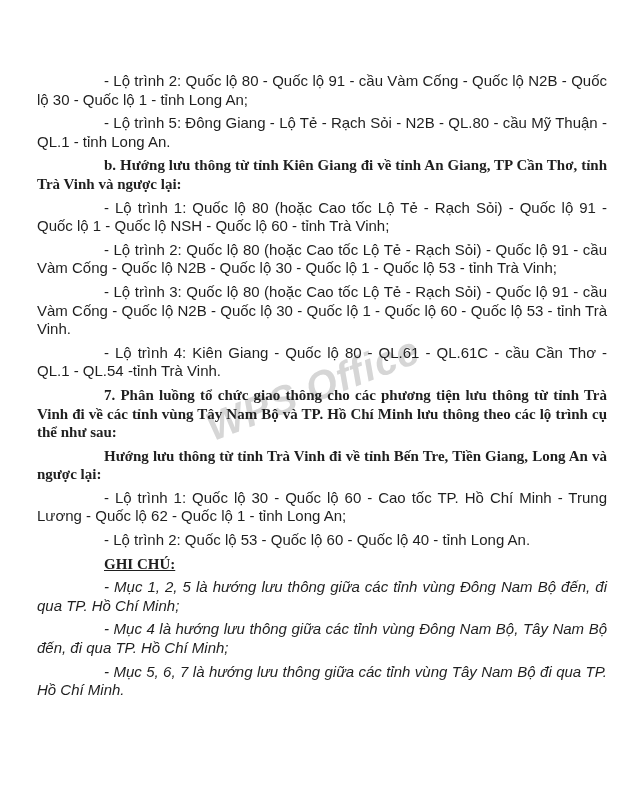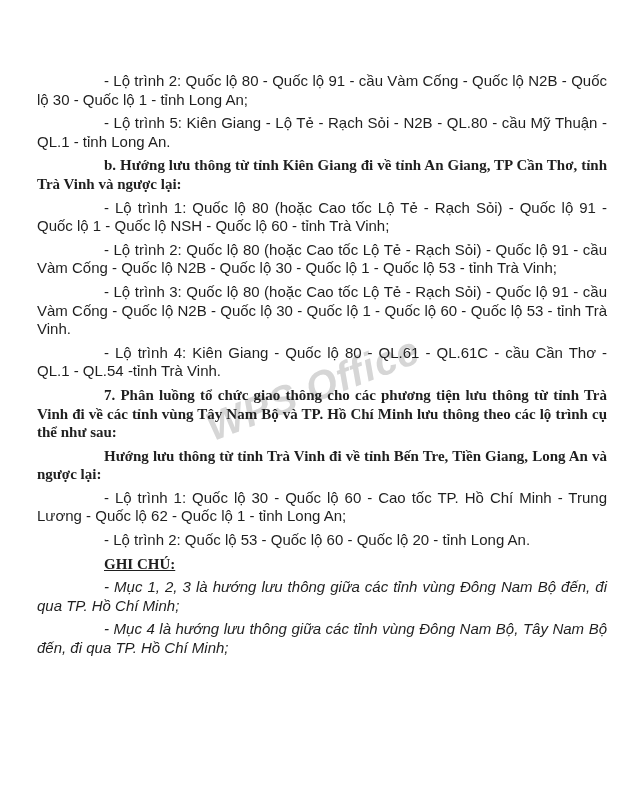--- a/index.html
+++ b/index.html
@@ -54,28 +54,29 @@
 </style>
 </head>
 <body>
 
 <div class="page">
 
   <div class="watermark">WPS Office</div>
 
   <div class="content">
     <p>- Lộ trình 2: Quốc lộ 80 - Quốc lộ 91 - cầu Vàm Cống - Quốc lộ N2B - Quốc lộ 30 - Quốc lộ 1 - tỉnh Long An;</p>
-    <p>- Lộ trình 5: Kiên Giang - Lộ Tẻ - Rạch Sỏi - N2B - QL.80 - cầu Mỹ Thuận - QL.1 - tỉnh Long An.</p>
+    <p>- Lộ trình 5: Đông Giang - Lộ Tẻ - Rạch Sỏi - N2B - QL.80 - cầu Mỹ Thuận - QL.1 - tỉnh Long An.</p>
     <p class="bold">b. Hướng lưu thông từ tỉnh Kiên Giang đi về tỉnh An Giang, TP Cần Thơ, tỉnh Trà Vinh và ngược lại:</p>
     <p>- Lộ trình 1: Quốc lộ 80 (hoặc Cao tốc Lộ Tẻ - Rạch Sỏi) - Quốc lộ 91 - Quốc lộ 1 - Quốc lộ NSH - Quốc lộ 60 - tỉnh Trà Vinh;</p>
     <p>- Lộ trình 2: Quốc lộ 80 (hoặc Cao tốc Lộ Tẻ - Rạch Sỏi) - Quốc lộ 91 - cầu Vàm Cống - Quốc lộ N2B - Quốc lộ 30 - Quốc lộ 1 - Quốc lộ 53 - tỉnh Trà Vinh;</p>
     <p>- Lộ trình 3: Quốc lộ 80 (hoặc Cao tốc Lộ Tẻ - Rạch Sỏi) - Quốc lộ 91 - cầu Vàm Cống - Quốc lộ N2B - Quốc lộ 30 - Quốc lộ 1 - Quốc lộ 60 - Quốc lộ 53 - tỉnh Trà Vinh.</p>
     <p>- Lộ trình 4: Kiên Giang - Quốc lộ 80 - QL.61 - QL.61C - cầu Cần Thơ - QL.1 - QL.54 -tỉnh Trà Vinh.</p>
     <p class="bold">7. Phân luồng tổ chức giao thông cho các phương tiện lưu thông từ tỉnh Trà Vinh đi về các tỉnh vùng Tây Nam Bộ và TP. Hồ Chí Minh lưu thông theo các lộ trình cụ thể như sau:</p>
     <p class="bold">Hướng lưu thông từ tỉnh Trà Vinh đi về tỉnh Bến Tre, Tiền Giang, Long An và ngược lại:</p>
     <p>- Lộ trình 1: Quốc lộ 30 - Quốc lộ 60 - Cao tốc TP. Hồ Chí Minh - Trung Lương - Quốc lộ 62 - Quốc lộ 1 - tỉnh Long An;</p>
-    <p>- Lộ trình 2: Quốc lộ 53 - Quốc lộ 60 - Quốc lộ 20 - tỉnh Long An.</p>
+    <p>- Lộ trình 2: Quốc lộ 53 - Quốc lộ 60 - Quốc lộ 40 - tỉnh Long An.</p>
     <p class="bold underline">GHI CHÚ:</p>
-    <p class="italic">- Mục 1, 2, 3 là hướng lưu thông giữa các tỉnh vùng Đông Nam Bộ đến, đi qua TP. Hồ Chí Minh;</p>
+    <p class="italic">- Mục 1, 2, 5 là hướng lưu thông giữa các tỉnh vùng Đông Nam Bộ đến, đi qua TP. Hồ Chí Minh;</p>
     <p class="italic">- Mục 4 là hướng lưu thông giữa các tỉnh vùng Đông Nam Bộ, Tây Nam Bộ đến, đi qua TP. Hồ Chí Minh;</p>
+    <p class="italic">- Mục 5, 6, 7 là hướng lưu thông giữa các tỉnh vùng Tây Nam Bộ đi qua TP. Hồ Chí Minh.</p>
   </div>
 
 </div>
 
 </body></html>

